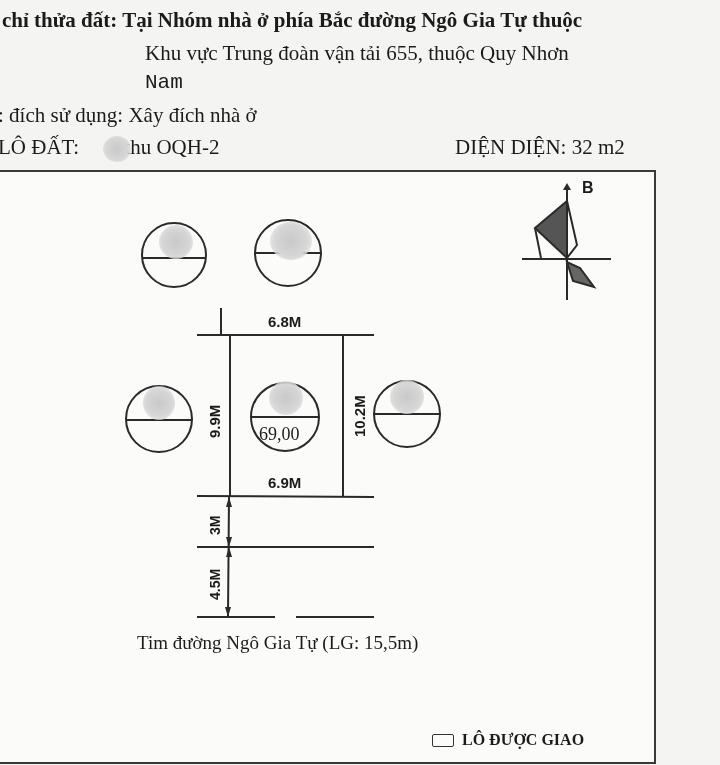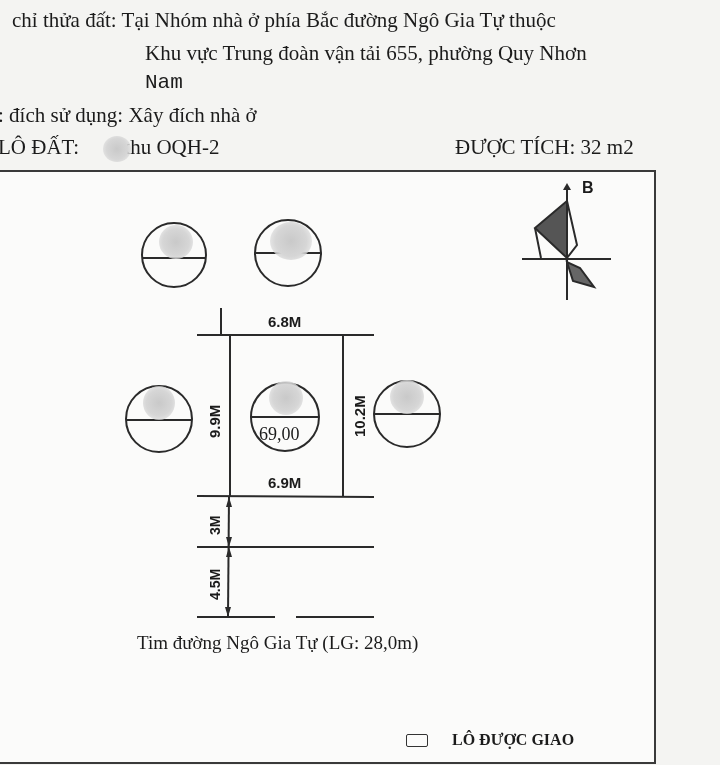--- a/index.html
+++ b/index.html
@@ -40,57 +40,57 @@
     svg text {
       font-family: "Liberation Sans", "DejaVu Sans", sans-serif;
     }
     .caption {
       position: absolute;
       font-size: 19px;
       white-space: nowrap;
     }
     .legend {
       position: absolute;
-      left: 406px;
+      left: 432px;
       top: 731px;
       display: flex;
       align-items: center;
-      gap: 24px;
+      gap: 8px;
       font-size: 16px;
       font-weight: bold;
       white-space: nowrap;
     }
     .legend-box {
       width: 20px;
       height: 11px;
       border: 1.5px solid #333;
       border-radius: 2px;
     }
   </style>
 </head>
 <body>
 
-<div class="line" style="left:12px; top:10px;">
+<div class="line" style="left:2px; top:10px;font-weight:bold;">
   <span>chỉ thửa đất:</span>
   <span>Tại Nhóm nhà ở phía Bắc đường Ngô Gia Tự thuộc</span>
 </div>
-<div class="line" style="left:145px; top:43px;">Khu vực Trung đoàn vận tải 655, phường Quy Nhơn</div>
+<div class="line" style="left:145px; top:43px;">Khu vực Trung đoàn vận tải 655, thuộc Quy Nhơn</div>
 <div class="line" style="left:145px; top:72px;font-family:Liberation Mono, monospace;">Nam</div>
 <div class="line" style="left:-2px; top:105px;">
   <span>: đích sử dụng:</span>
   <span>Xây đích nhà ở</span>
 </div>
 <div class="line" style="left:-2px; top:137px;">
   <span>LÔ ĐẤT:</span>
   <span style="display:inline-block; width:30px;"></span>
   <span>khu OQH-2</span>
 </div>
 <div class="blur" style="left:103px; top:136px; width:28px; height:26px;"></div>
 <div class="line" style="left:455px; top:137px;">
-  <span>ĐƯỢC TÍCH:</span>
+  <span>DIỆN DIỆN:</span>
   <span>32 m2</span>
 </div>
 
 <div class="frame"></div>
 
 <svg width="720" height="765" style="position:absolute; left:0; top:0;" xmlns="http://www.w3.org/2000/svg">
   <g stroke="#2a2a2a" fill="none" stroke-width="2">
 
     <circle cx="174" cy="255" r="32"></circle>
     <line x1="142" y1="258" x2="206" y2="258"></line>
@@ -144,18 +144,18 @@
   <text x="0" y="0" font-size="14" font-weight="bold" fill="#1b1b1b" transform="translate(220,600) rotate(-90)">4.5M</text>
   <text x="259" y="440" font-size="18" fill="#1b1b1b" style="font-family:'Liberation Serif','DejaVu Serif',serif;">69,00</text>
 </svg>
 
 <div class="blur" style="left:159px; top:225px; width:34px; height:34px;"></div>
 <div class="blur" style="left:270px; top:222px; width:42px; height:38px;"></div>
 <div class="blur" style="left:143px; top:386px; width:32px; height:34px;"></div>
 <div class="blur" style="left:269px; top:381px; width:34px; height:34px;"></div>
 <div class="blur" style="left:390px; top:380px; width:34px; height:34px;"></div>
 
-<div class="caption" style="left:137px; top:632px;">Tim đường Ngô Gia Tự (LG: 28,0m)</div>
+<div class="caption" style="left:137px; top:632px;">Tim đường Ngô Gia Tự (LG: 15,5m)</div>
 
 <div class="legend">
   <span class="legend-box"></span>
   <span>LÔ ĐƯỢC GIAO</span>
 </div>
 
 </body></html>

